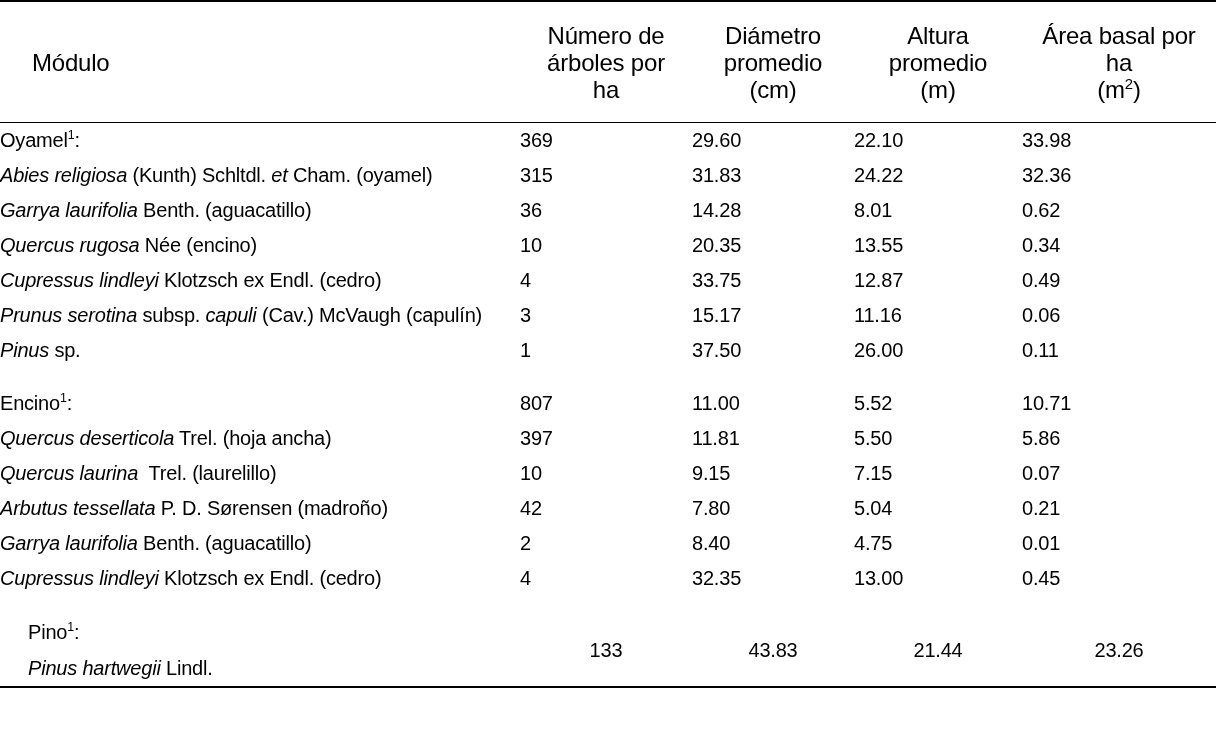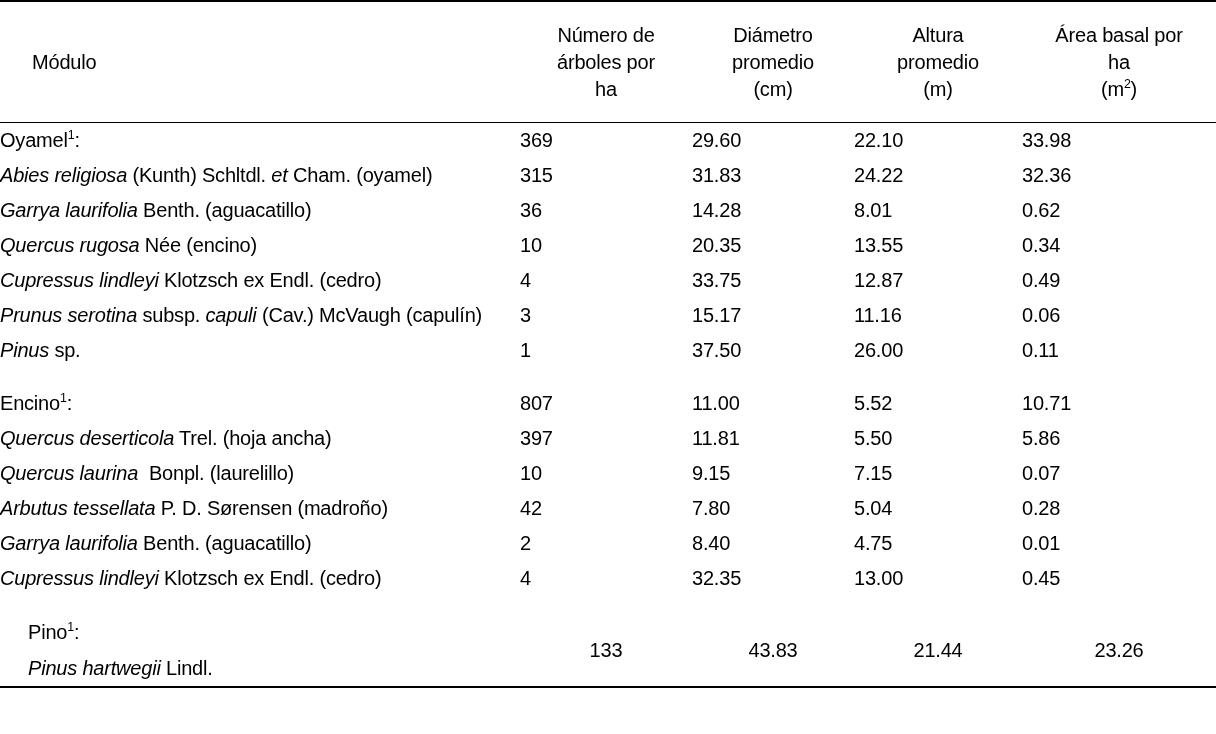--- a/index.html
+++ b/index.html
@@ -47,21 +47,21 @@
     border-top: 2.2px solid #000;
     height: 0;
     padding: 0;
     font-size: 0;
     line-height: 0;
   }
 
   
   thead th {
     font-weight: normal;
-    font-size: 20px;
+    font-size: 24px;
     line-height: 27px;
     padding: 0;
     vertical-align: middle;
     letter-spacing: -0.2px;
   }
   th.col-module {
     text-align: left;
     padding-left: 32px;
     vertical-align: middle;
   }
@@ -238,32 +238,32 @@
           <td class="num">10.71</td>
         </tr>
         <tr>
           <td class="label"><span class="it">Quercus deserticola</span><span> Trel. (hoja ancha)</span></td>
           <td class="num">397</td>
           <td class="num">11.81</td>
           <td class="num">5.50</td>
           <td class="num">5.86</td>
         </tr>
         <tr>
-          <td class="label"><span class="it">Quercus laurina</span><span>  Bonpl. (laurelillo)</span></td>
+          <td class="label"><span class="it">Quercus laurina</span><span>  Trel. (laurelillo)</span></td>
           <td class="num">10</td>
           <td class="num">9.15</td>
           <td class="num">7.15</td>
           <td class="num">0.07</td>
         </tr>
         <tr>
           <td class="label"><span class="it">Arbutus tessellata</span><span> P. D. Sørensen (madroño)</span></td>
           <td class="num">42</td>
           <td class="num">7.80</td>
           <td class="num">5.04</td>
-          <td class="num">0.28</td>
+          <td class="num">0.21</td>
         </tr>
         <tr>
           <td class="label"><span class="it">Garrya laurifolia</span><span> Benth. (aguacatillo)</span></td>
           <td class="num">2</td>
           <td class="num">8.40</td>
           <td class="num">4.75</td>
           <td class="num">0.01</td>
         </tr>
         <tr>
           <td class="label"><span class="it">Cupressus lindleyi</span><span> Klotzsch ex Endl. (cedro)</span></td>

